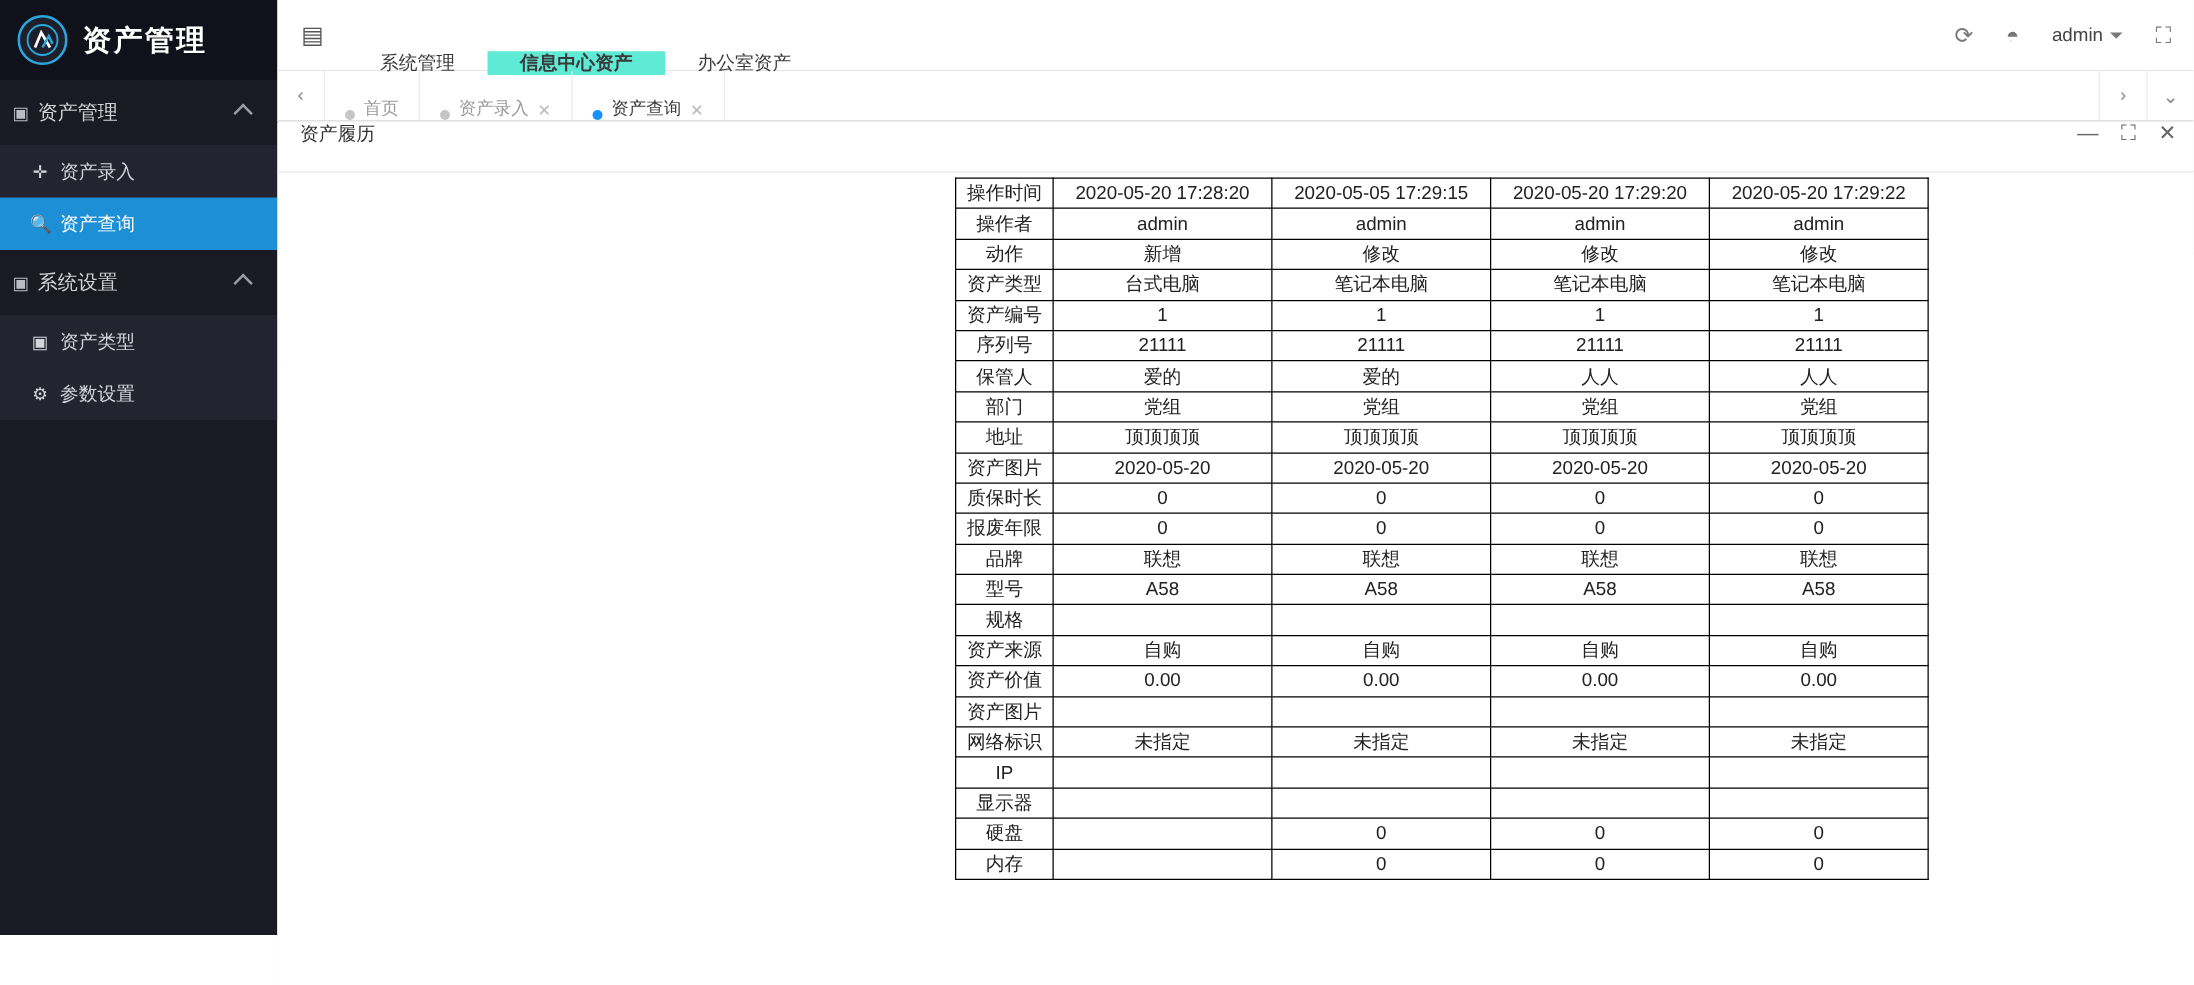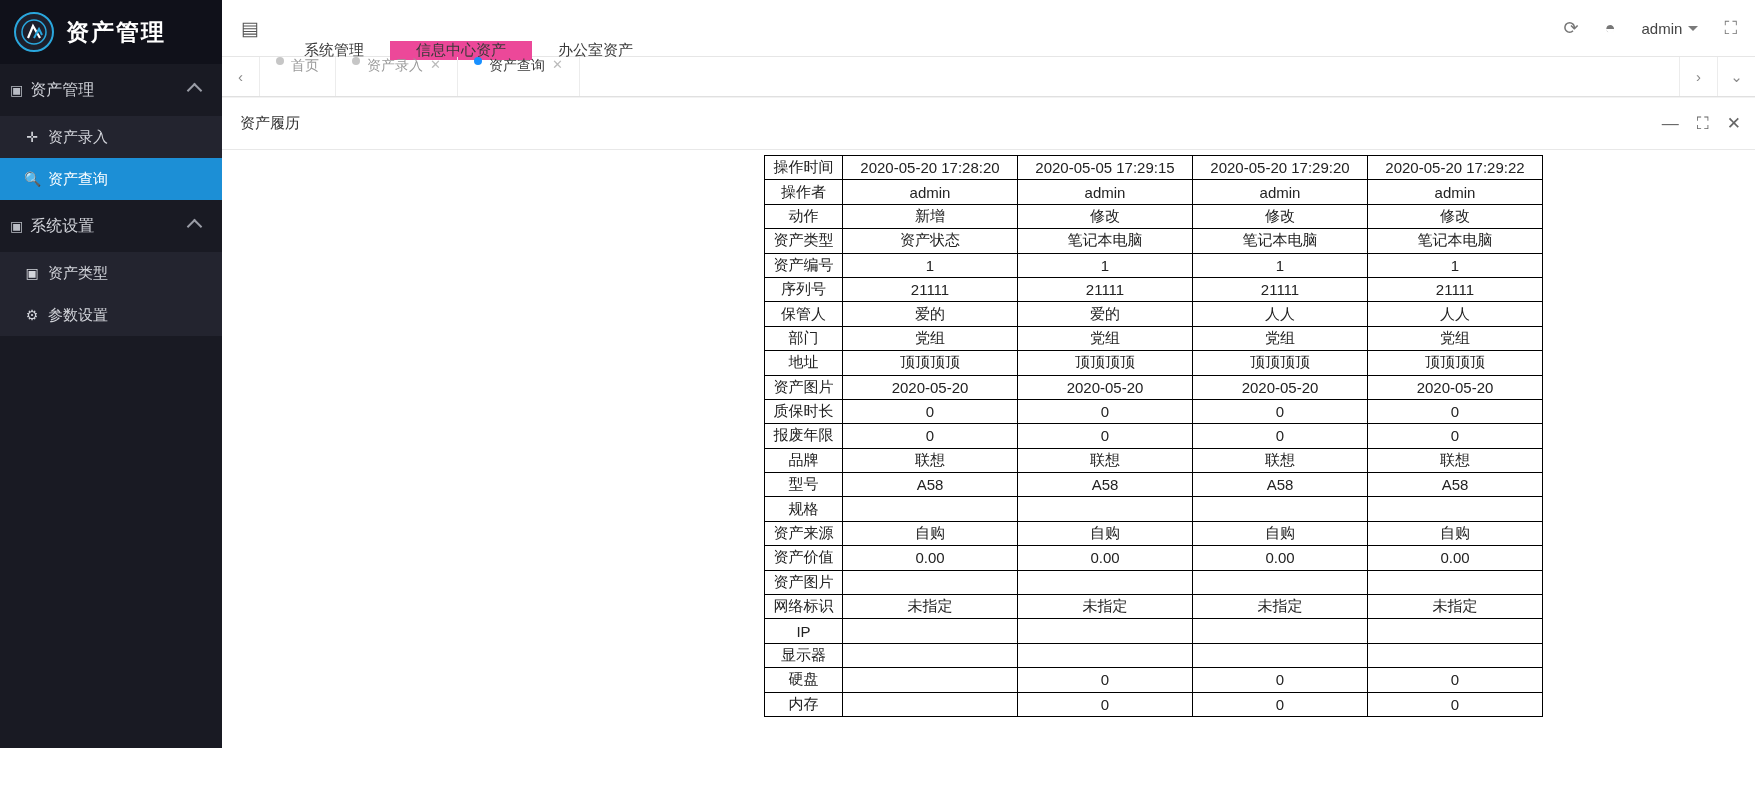--- a/index.html
+++ b/index.html
@@ -69,21 +69,21 @@
   }
   .collapse-btn {
     width: 56px; height: 57px; display: flex; align-items: center; justify-content: center;
     color: #555; font-size: 19px;
   }
   .top-tabs { display: flex; align-items: center; height: 57px; margin-top: 44px; }
   .top-tab {
     padding: 0 26px; display: flex; align-items: center;
     font-size: 15px; color: #3a3a3a;
   }
-  .top-tab.active { background: #ec4899; }
+  .top-tab.active { background: #5eead4; font-weight: bold; }
   .topbar-right {
     margin-left: auto; display: flex; align-items: center; gap: 26px;
     padding-right: 18px; color: #555;
   }
   .ico-btn { font-size: 18px; color: #777; display: flex; align-items: center; }
   .user-box { display: flex; align-items: center; gap: 6px; font-size: 15px; color: #444; }
   .caret-down {
     width: 0; height: 0; border-left: 5px solid transparent;
     border-right: 5px solid transparent; border-top: 5px solid #7a7a7a;
   }
@@ -91,51 +91,51 @@
   
   .tabstrip {
     height: 40px; background: #fff; display: flex; align-items: stretch;
     border-bottom: 1px solid #e0e0e0;
   }
   .tabstrip-arrow {
     width: 38px; display: flex; align-items: center; justify-content: center;
     color: #888; font-size: 15px; border-right: 1px solid #ececec;
   }
   .tab {
-    display: flex; align-items: flex-start; gap: 7px;
+    display: flex; align-items: flex-end; gap: 7px;
     padding: 0 16px; font-size: 14px; color: #9a9a9a;
     border-right: 1px solid #ececec; position: relative;
   }
   .tab .dot { width: 8px; height: 8px; border-radius: 50%; background: #c6c6c6; }
   .tab.active { color: #3a3a3a; }
   .tab.active .dot { background: #1890ff; }
   .tab .x { font-size: 13px; color: #bbb; }
   .tabstrip-right { margin-left: auto; display: flex; }
   .tabstrip-right > div {
     width: 38px; display: flex; align-items: center; justify-content: center;
     color: #888; font-size: 15px; border-left: 1px solid #ececec;
   }
 
   
   .dialog {
     position: absolute; left: 0; right: 0; top: 98px; bottom: 0;
     background: #fff;
   }
   .dialog-head {
-    height: 52px; display: flex; align-items: center;
+    height: 40px; display: flex; align-items: flex-start;
     padding: 0 14px 0 18px;
     border-bottom: 1px solid #e8e8e8;
     font-size: 15px; color: #333;
   }
   .dialog-tools { margin-left: auto; display: flex; align-items: center; gap: 18px; color: #666; }
   .dialog-tools span { font-size: 17px; line-height: 1; }
   .dialog-body {
     position: absolute; top: 41px; left: 0; right: 0; bottom: 0;
     overflow: hidden;
-    padding-top: 16px;
+    padding-top: 3px;
   }
   .table-wrap { width: 100%; display: flex; justify-content: center; }
   table.hist {
     border-collapse: collapse;
     table-layout: fixed;
     font-size: 15px; color: #222;
     margin-left: 330px;
   }
   table.hist td {
     border: 1px solid #000;
@@ -279,21 +279,21 @@
                 </tr>
                 <tr>
                   <td class="lbl">动作</td>
                   <td class="val">新增</td>
                   <td class="val">修改</td>
                   <td class="val">修改</td>
                   <td class="val">修改</td>
                 </tr>
                 <tr>
                   <td class="lbl">资产类型</td>
-                  <td class="val">资产状态</td>
+                  <td class="val">台式电脑</td>
                   <td class="val">笔记本电脑</td>
                   <td class="val">笔记本电脑</td>
                   <td class="val">笔记本电脑</td>
                 </tr>
                 <tr>
                   <td class="lbl">资产编号</td>
                   <td class="val">1</td>
                   <td class="val">1</td>
                   <td class="val">1</td>
                   <td class="val">1</td>

